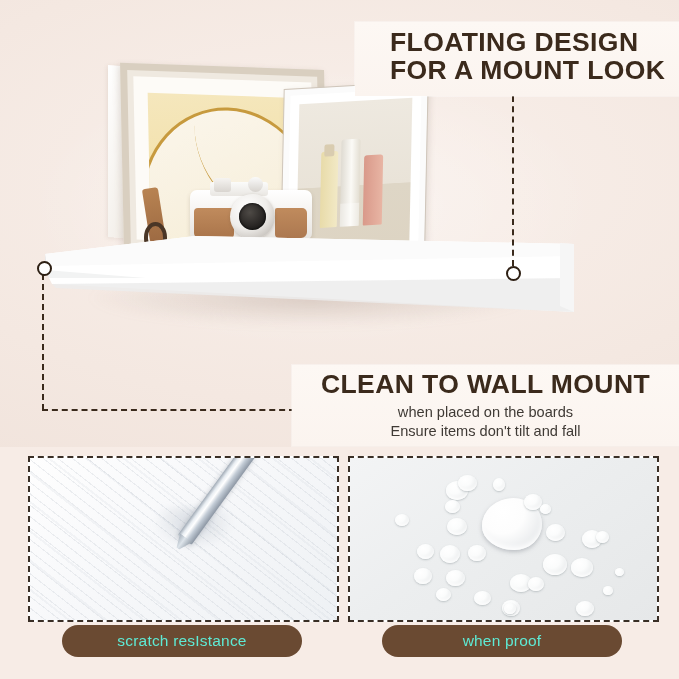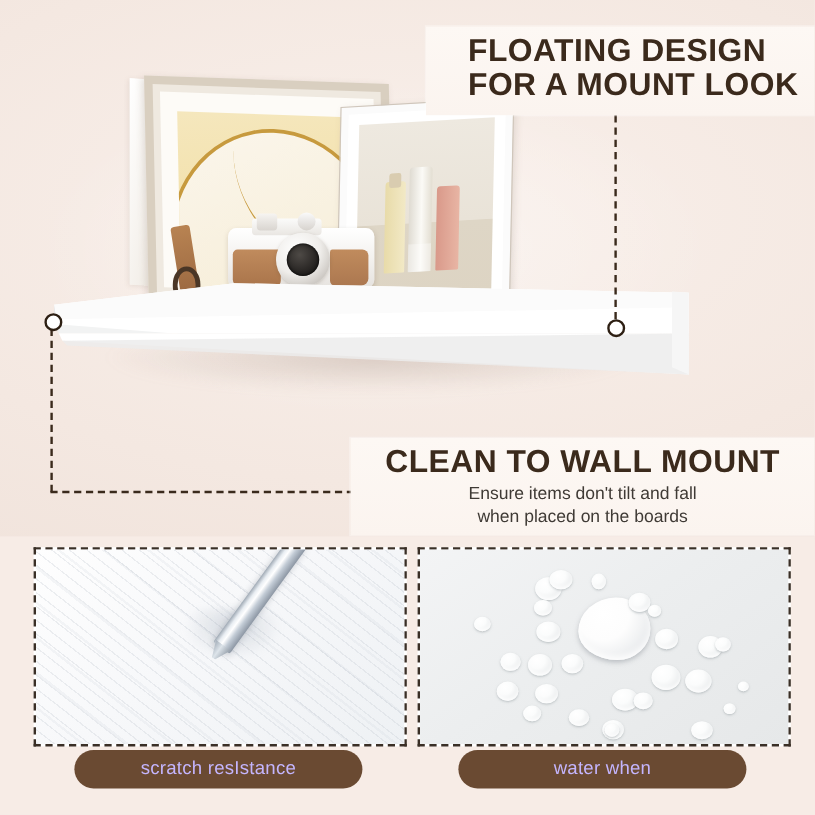--- a/index.html
+++ b/index.html
@@ -211,21 +211,21 @@
   .drop-big{
     left:132px;top:40px;width:60px;height:52px;
     border-radius:52% 48% 46% 54%/54% 50% 50% 46%;
     background:radial-gradient(circle at 34% 26%, #ffffff 0%, #fdfdfd 40%, #eaecee 74%, #dcdfe1 100%);
     box-shadow:0 2px 4px rgba(145,152,158,.55), inset 0 -3px 5px rgba(255,255,255,.95);
   }
 
   
   .badge{
     position:absolute;height:32px;border-radius:17px;
-    background:#6a4a32;color:#c4b5fd;
+    background:#6a4a32;color:#5eead4;
     display:flex;align-items:center;justify-content:center;
     font-size:15.5px;letter-spacing:.2px;
   }
   .badge-left{left:62px;top:178px;width:240px;}
   .badge-right{left:382px;top:178px;width:240px;}
 </style>
 </head>
 <body>
 
 <div id="stage">
@@ -296,22 +296,22 @@
   <div class="card card-top">
     <div class="h-title">
       <div>FLOATING DESIGN</div>
       <div>FOR A MOUNT LOOK</div>
     </div>
   </div>
 
   <div class="card card-bottom">
     <div class="h-title">CLEAN TO WALL MOUNT</div>
     <div class="sub">
+      <div>when placed on the boards</div>
       <div>Ensure items don't tilt and fall</div>
-      <div>when placed on the boards</div>
     </div>
   </div>
 
   <div class="bottom">
 
     <div class="photo photo-left">
       <div class="scratch-bg"></div>
       <div class="scratch-smudge"></div>
       <div class="tool"></div>
     </div>
@@ -345,17 +345,17 @@
       <div class="drop" style="left:253px;top:128px;width:10px;height:9px;"></div>
       <div class="drop" style="left:265px;top:110px;width:9px;height:8px;"></div>
       <div class="drop" style="left:246px;top:73px;width:13px;height:12px;"></div>
       <div class="drop" style="left:154px;top:145px;width:12px;height:11px;"></div>
     </div>
 
     <div class="badge badge-left">
       <span>scratch resIstance</span>
     </div>
     <div class="badge badge-right">
-      <span>water when</span>
+      <span>when proof</span>
     </div>
   </div>
 
 </div>
 
 </body></html>

